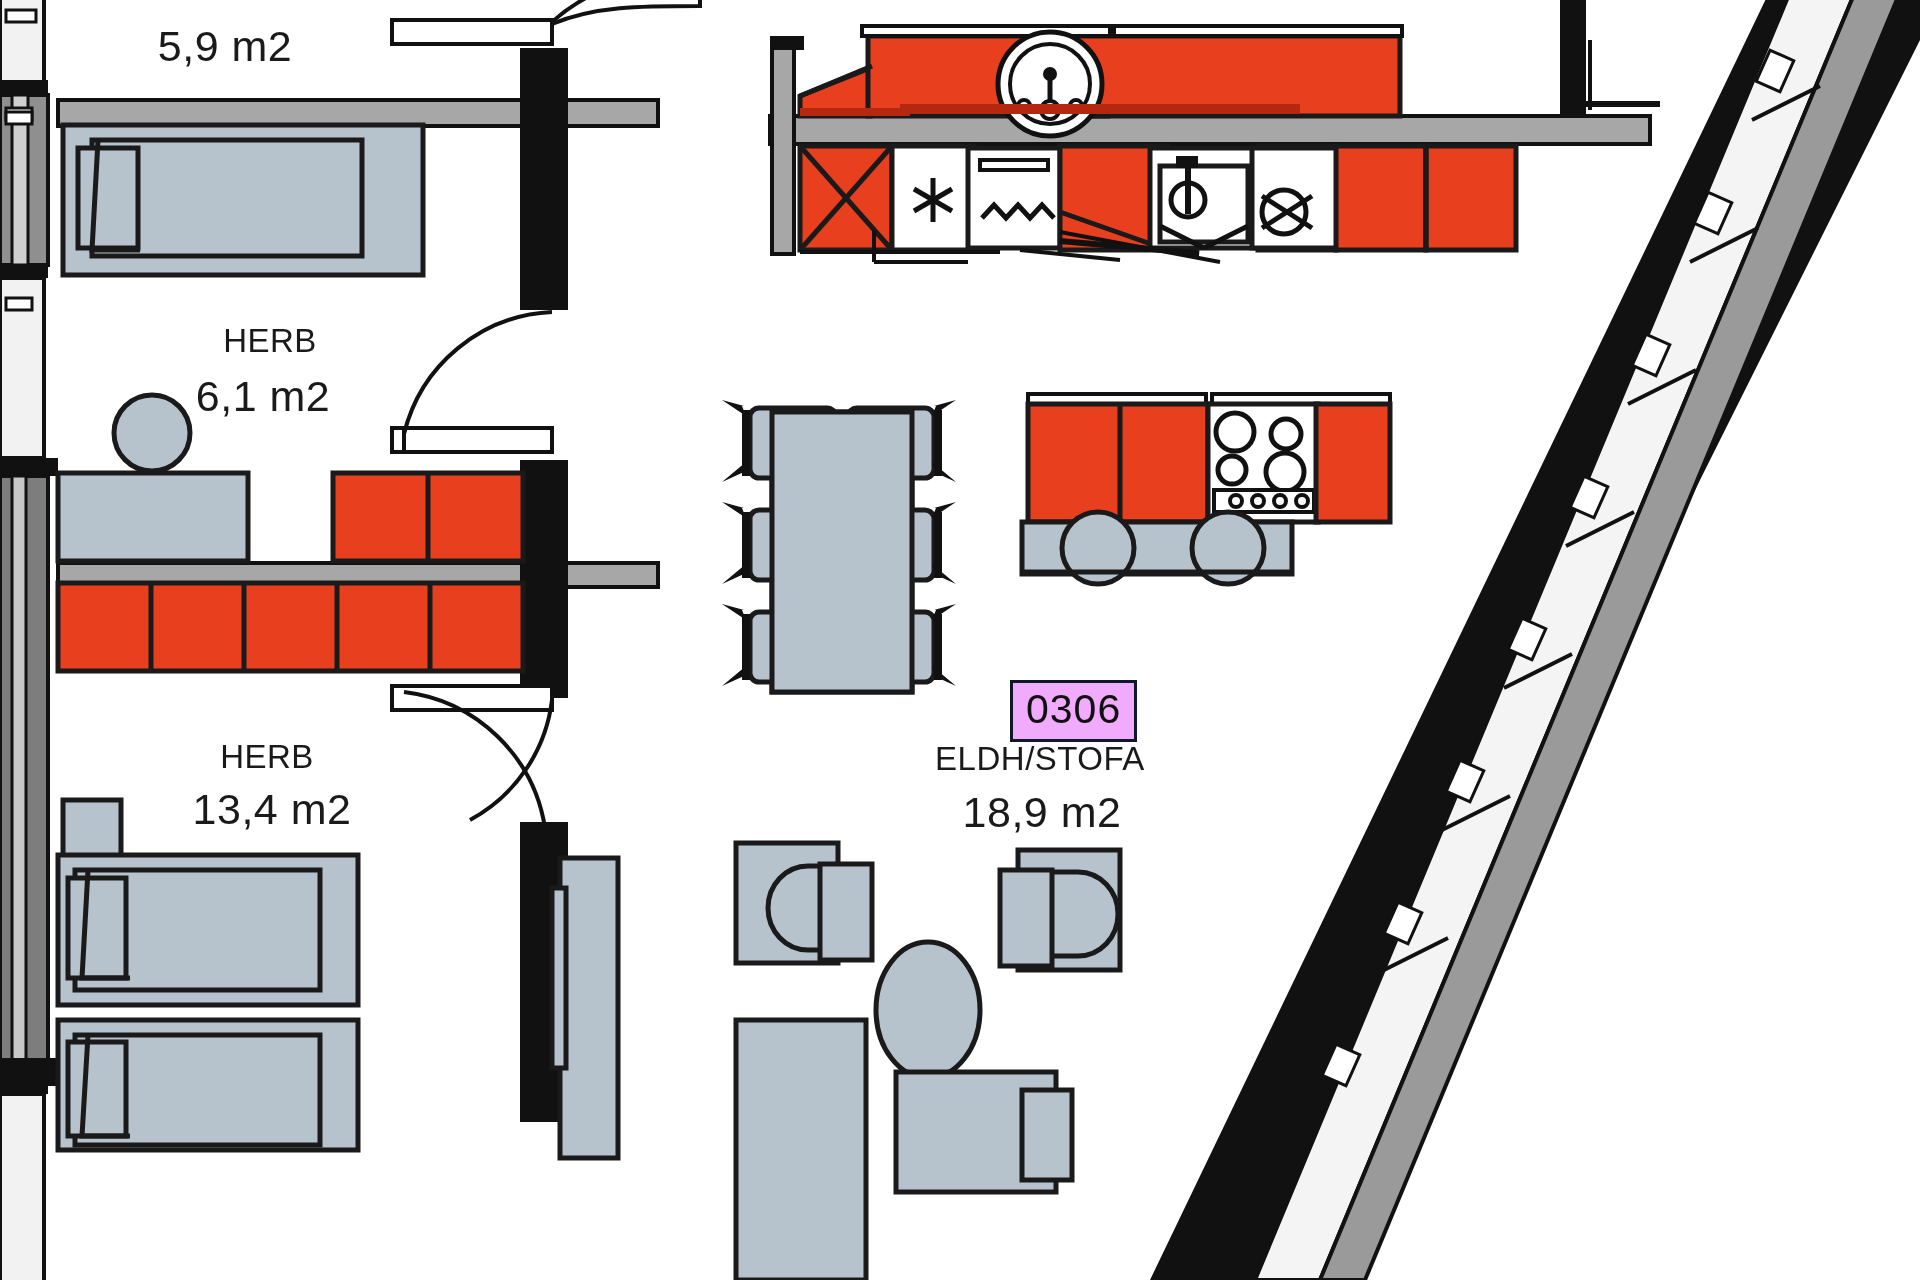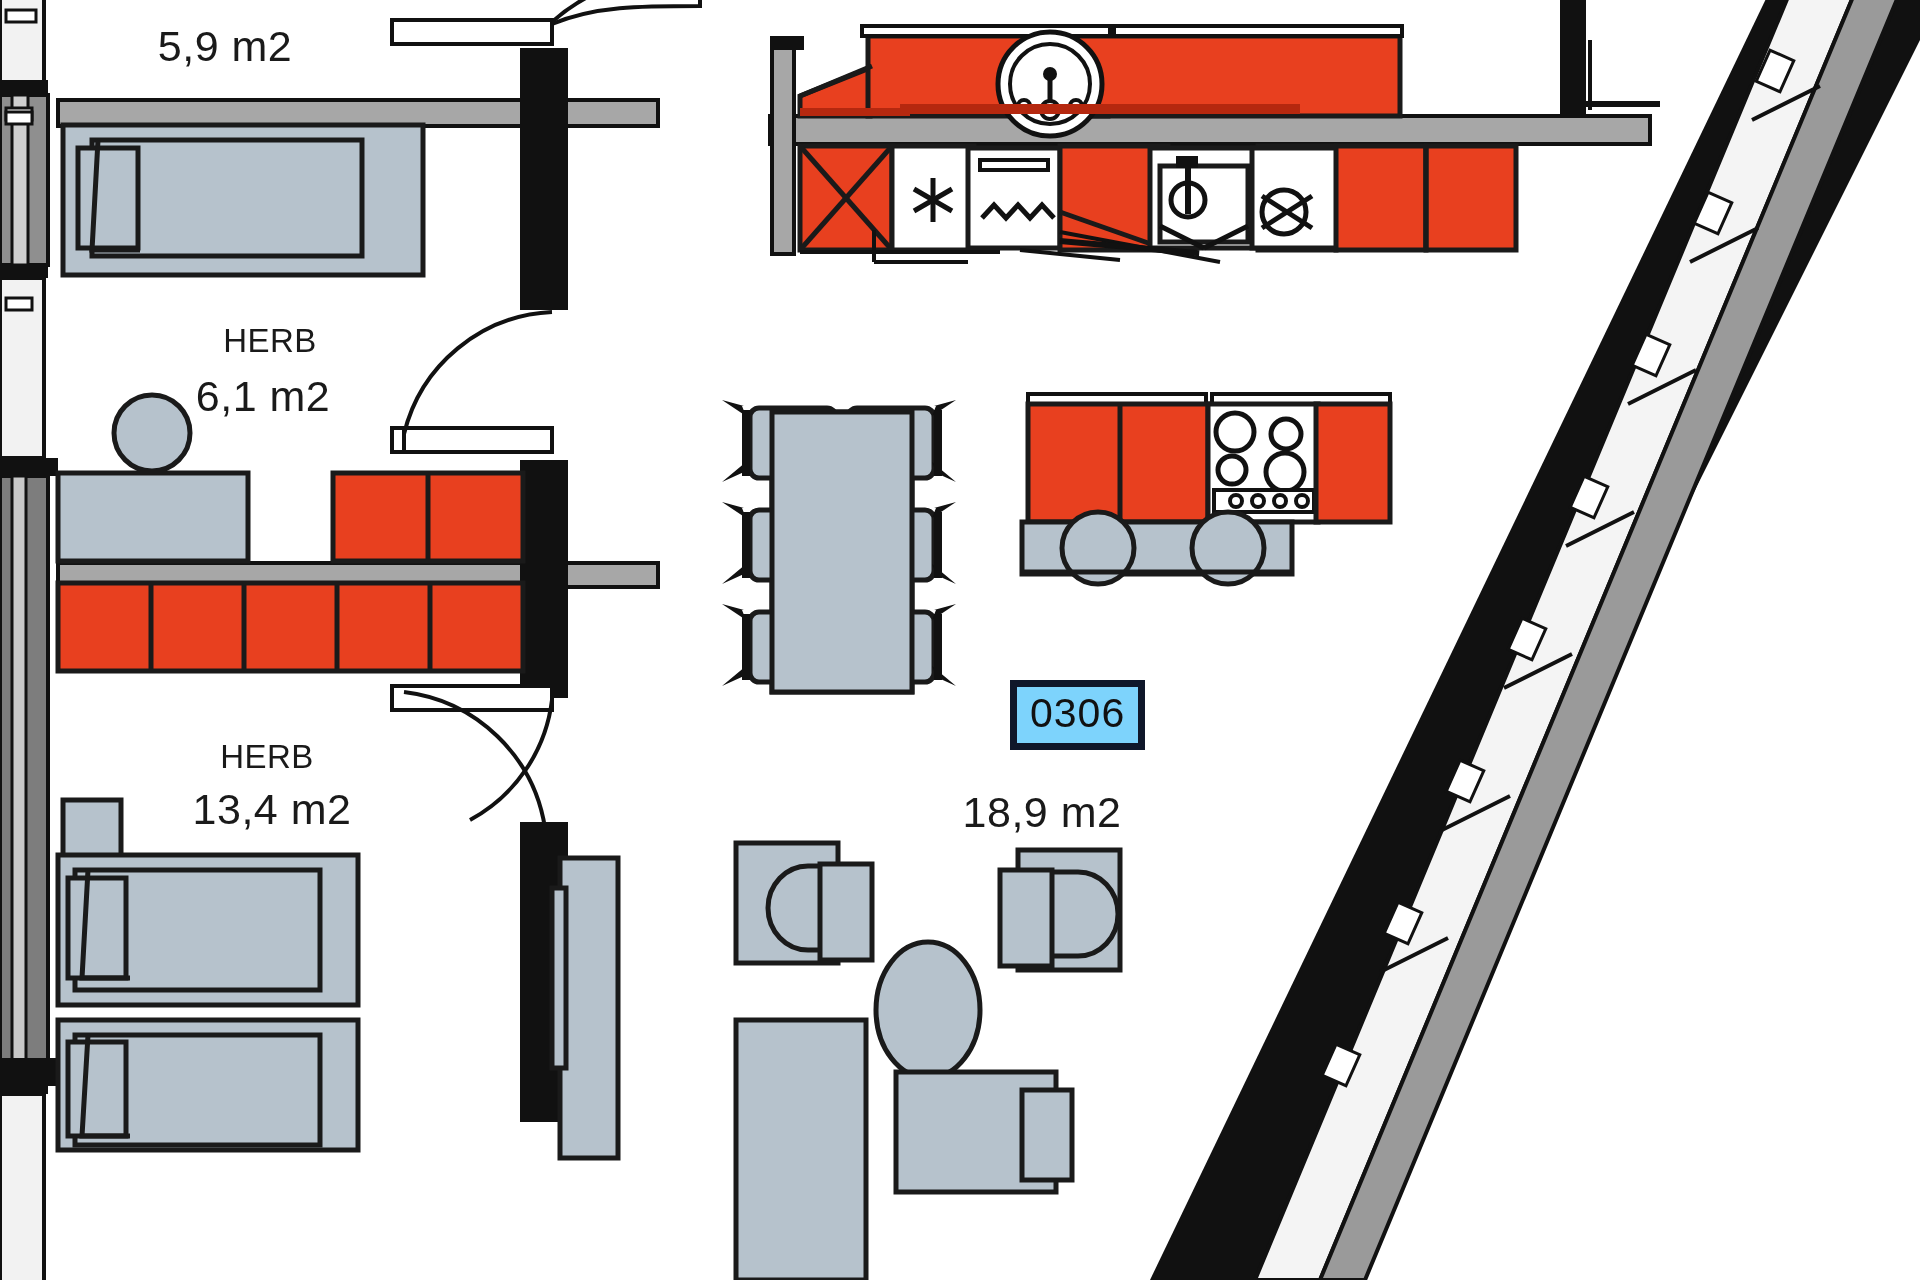--- a/index.html
+++ b/index.html
@@ -2,21 +2,21 @@
 <html><head>
 <meta charset="utf-8">
 <style>
   html,body{margin:0;padding:0;background:#ffffff;}
   body{font-family:"Liberation Sans",sans-serif;}
   #plan{position:relative;width:1920px;height:1280px;overflow:hidden;background:#fff;}
   #plan svg{position:absolute;left:0;top:0;}
   .lbl{position:absolute;color:#1a1a1a;font-family:"Liberation Sans",sans-serif;white-space:nowrap;}
   .lbl-room{font-size:33px;letter-spacing:.5px;}
   .lbl-area{font-size:43px;letter-spacing:.5px;}
-  .roomcode{position:absolute;border:7px solid #0f172a;background:#7dd3fc;font-size:41px;
+  .roomcode{position:absolute;border:3px solid #0f172a;background:#f0abfc;font-size:41px;
             padding:3px 13px 6px 13px;color:#111;letter-spacing:1px;text-align:center;}
   .ctr{transform:translateX(-50%);text-align:center;}
 </style>
 </head>
 <body>
 
 <div id="plan">
 
 <svg width="1920" height="1280" viewBox="0 0 1920 1280">
 
@@ -332,15 +332,16 @@
 <div class="lbl lbl-area ctr" style="left:225px;top:2px;margin-top:20px;">5,9 m2</div>
 
 <div class="lbl lbl-room ctr" style="left:270px;top:322px;">HERB</div>
 <div class="lbl lbl-area ctr" style="left:263px;top:372px;">6,1 m2</div>
 
 <div class="lbl lbl-room ctr" style="left:267px;top:738px;">HERB</div>
 <div class="lbl lbl-area ctr" style="left:272px;top:785px;">13,4 m2</div>
 
 <div class="roomcode" style="left:1010px;top:680px;">0306</div>
 
+<div class="lbl lbl-room ctr" style="left:1040px;top:740px;">ELDH/STOFA</div>
 <div class="lbl lbl-area ctr" style="left:1042px;top:788px;">18,9 m2</div>
 
 </div>
 
 </body></html>

